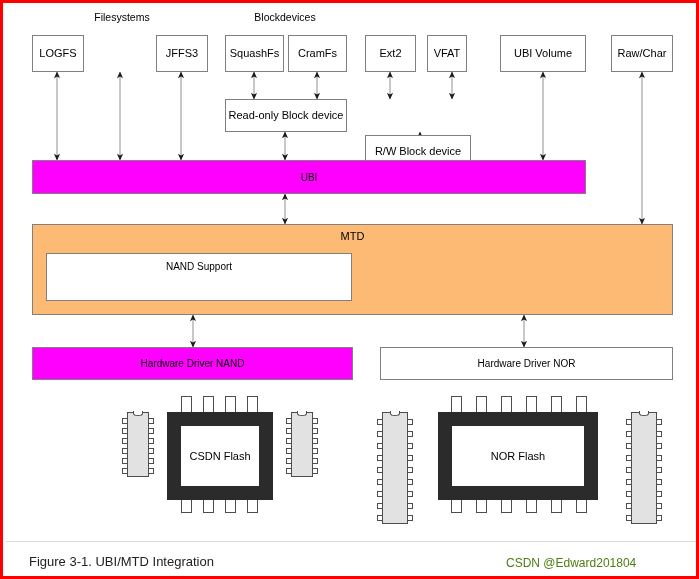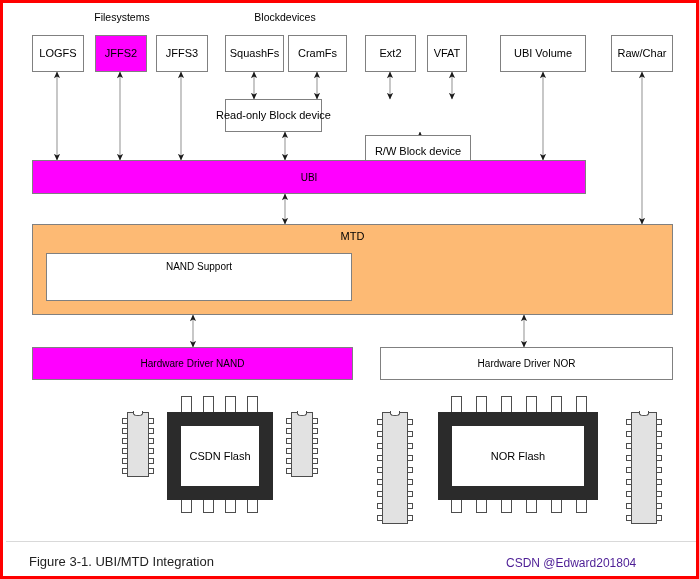--- a/index.html
+++ b/index.html
@@ -63,21 +63,21 @@
   }
   .caption {
     position: absolute;
     font-size: 13px;
     color: #222222;
     white-space: nowrap;
   }
   .watermark {
     position: absolute;
     font-size: 12px;
-    color: #4c1d95;
+    color: #4d7c0f;
     white-space: nowrap;
   }
   .divider {
     position: absolute;
     background: #d9d9d9;
     height: 1px;
   }
   
   .chip { position: absolute; }
   .chip-body {
@@ -166,37 +166,36 @@
 
       <line x1="521" y1="312" x2="521" y2="344"></line>
     </g>
   </svg>
 
   <div class="grouplabel" style="left:84px; top:8px; width:70px;">Filesystems</div>
   <div class="grouplabel" style="left:243px; top:8px; width:78px;">Blockdevices</div>
 
   <div class="node" style="left:29px; top:32px; width:52px; height:37px;">LOGFS</div>
 
-  <div class="node magenta" style="left:92px; top:32px; width:52px; height:37px;">JFFS2</div>
 
   <div class="node" style="left:153px; top:32px; width:52px; height:37px;">JFFS3</div>
 
   <div class="node" style="left:222px; top:32px; width:59px; height:37px;">SquashFs</div>
 
   <div class="node" style="left:285px; top:32px; width:59px; height:37px;">CramFs</div>
 
   <div class="node" style="left:362px; top:32px; width:51px; height:37px;">Ext2</div>
 
   <div class="node" style="left:424px; top:32px; width:40px; height:37px;text-align:center;">VFAT</div>
 
   <div class="node" style="left:497px; top:32px; width:86px; height:37px;">UBI Volume</div>
 
   <div class="node" style="left:608px; top:32px; width:62px; height:37px;">Raw/Char</div>
 
-  <div class="node" style="left:222px; top:96px; width:97px; height:33px;">Read-only Block device</div>
+  <div class="node" style="left:222px; top:96px; width:122px; height:33px;">Read-only Block device</div>
 
   <div class="node" style="left:362px; top:96px; width:106px; height:33px;margin-top:36px;">R/W Block device</div>
 
   <div class="node magenta bar" style="left:29px; top:157px; width:554px; height:34px;">UBI</div>
 
   <div class="node mtd-outer" style="left:29px; top:221px; width:641px; height:91px;">
     <span>MTD</span>
   </div>
   <div class="node mtd-inner" style="left:43px; top:250px; width:306px; height:48px;">
     <span>NAND Support</span>

